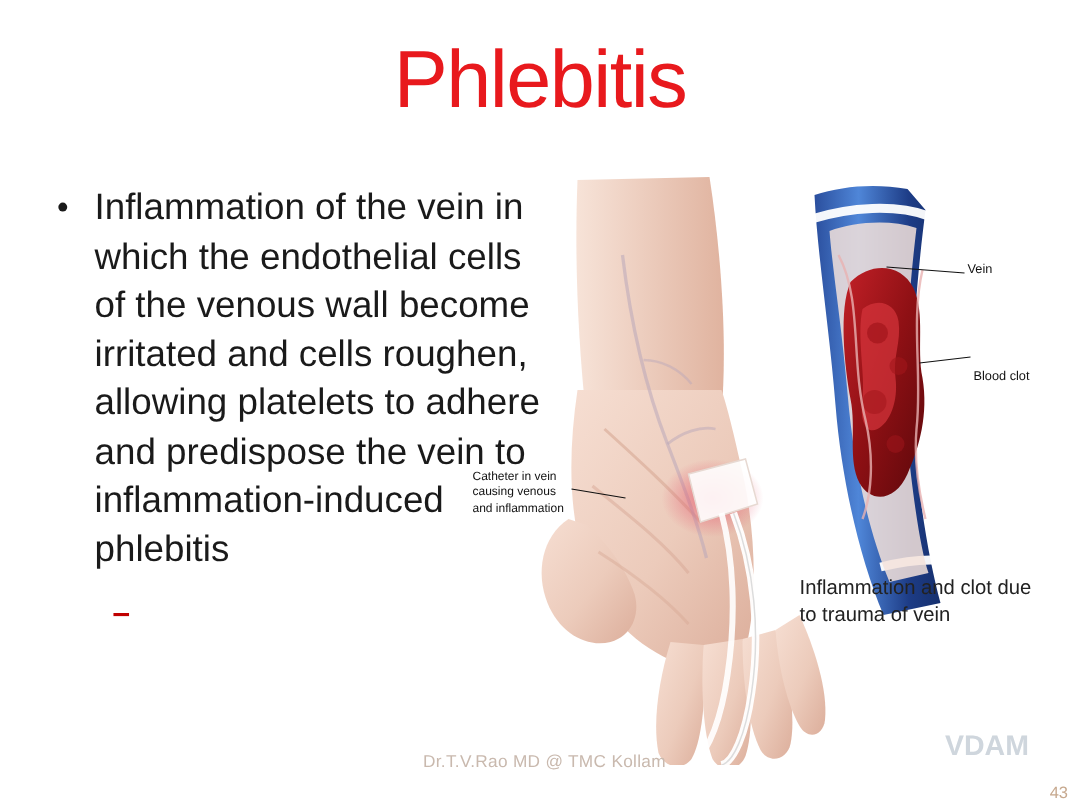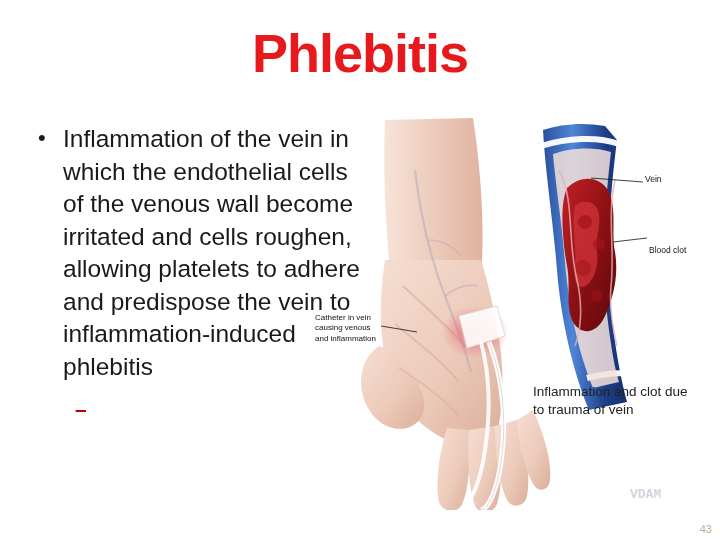--- a/index.html
+++ b/index.html
@@ -21,21 +21,21 @@
     background: #ffffff;
     overflow: hidden;
   }
   .title {
     position: absolute;
     top: 22px;
     left: 0;
     width: 720px;
     text-align: center;
     font-size: 54px;
-    font-weight: bold;
+    font-weight: normal;
     color: #e8191d;
     letter-spacing: -1px;
     font-family: "Liberation Sans", sans-serif;
   }
 
   
   .body-col {
     position: absolute;
     left: 33px;
     top: 123px;
@@ -105,24 +105,24 @@
     font-family: "Liberation Serif", serif;
   }
   .adam-logo .leaf {
     color: #2f9e44;
     font-size: 17px;
   }
   .adam-sub {
     position: absolute;
     left: 630px;
     top: 487px;
-    font-size: 13px;
+    font-size: 19px;
     font-weight: bold;
     color: #cfd6dd;
-    font-family: Liberation Mono, monospace;
+    font-family: Liberation Sans, sans-serif;
   }
 
   .footer-note {
     position: absolute;
     left: 282px;
     top: 502px;
     font-size: 11.5px;
     color: #c9b9ae;
     letter-spacing: 0.2px;
   }
@@ -262,14 +262,15 @@
 
     <div class="fig-label" style="left:290px; top:64px;">Vein</div>
     <div class="fig-label" style="left:294px; top:120px;margin-top:15px;">Blood clot</div>
     <div class="fig-label-left" style="left:-40px; top:203px;">Catheter in vein causing venous and inflammation</div>
   </div>
 
   <div class="caption">Inflammation and clot due to trauma of vein</div>
 
   <div class="adam-sub">VDAM</div>
 
+  <div class="footer-note">Dr.T.V.Rao MD @ TMC Kollam</div>
   <div class="page-num">43</div>
 </div>
 
 </body></html>

